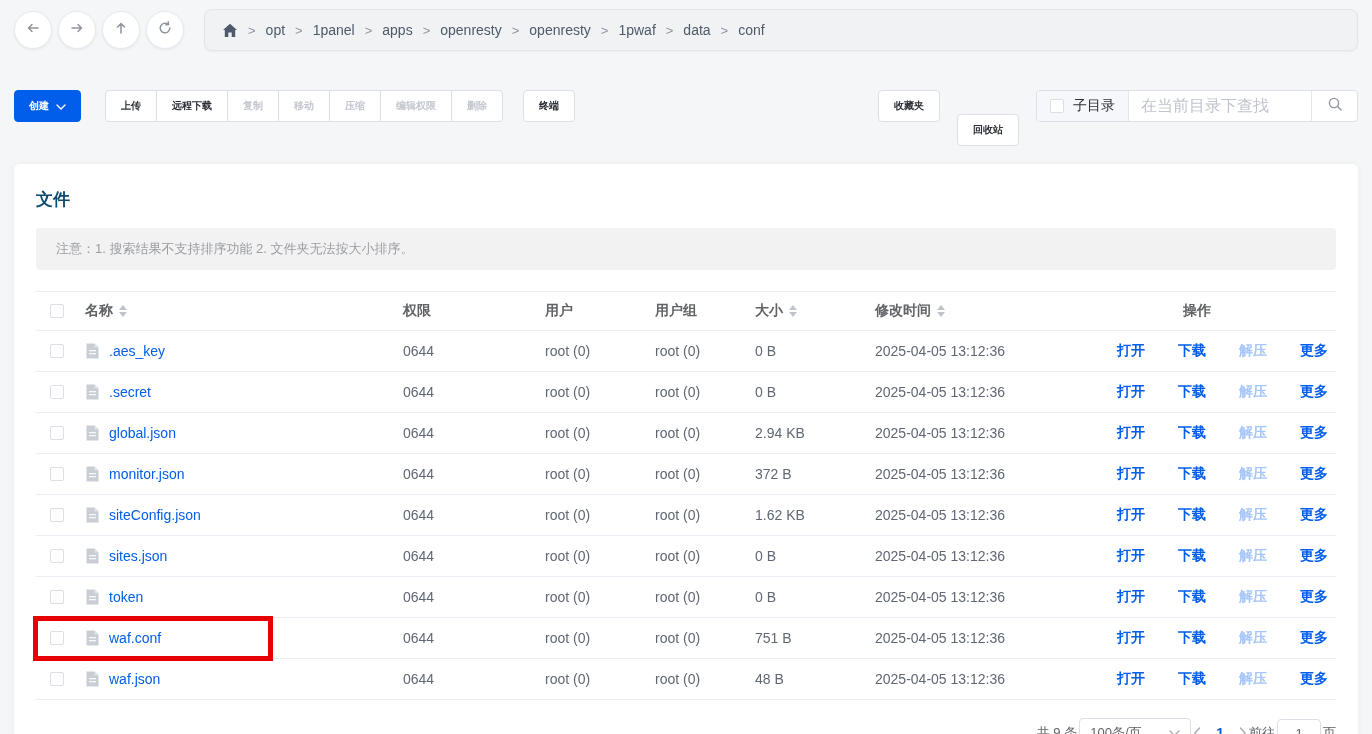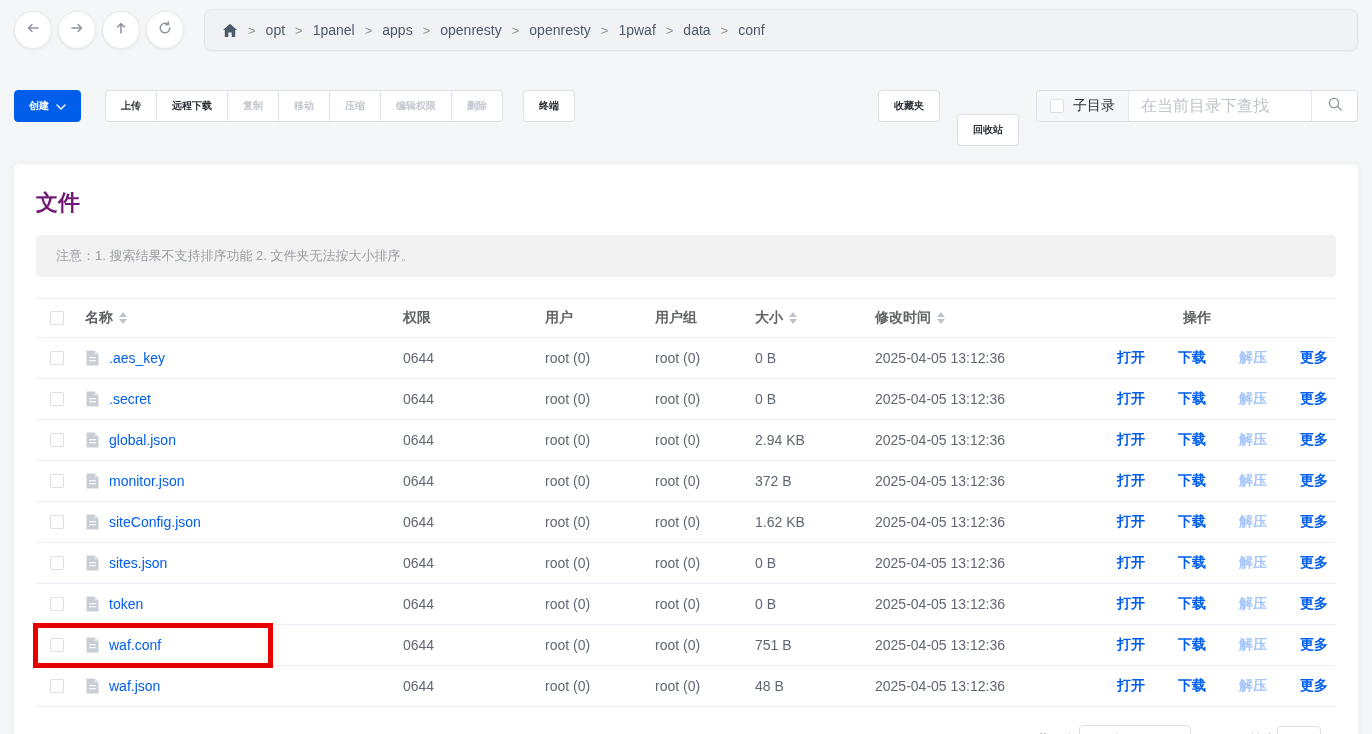--- a/index.html
+++ b/index.html
@@ -55,21 +55,21 @@
     background:#fff; flex:0 0 auto; cursor:pointer; }
   .sg-label { font-size:14px; font-weight:400; color:#2b2f36; }
   .sg-input { border:none; outline:none; width:182px; padding:0 12px; font-size:16px;
     color:#333; font-family:Liberation Serif, serif; }
   .sg-input::placeholder { color:#c0c4cc; }
   .sg-append { width:46px; display:flex; align-items:center; justify-content:center;
     color:#8f959e; border-left:1px solid #e4e7ed; cursor:pointer; }
   
   .card { margin:14px 14px 0 14px; background:#fff; border-radius:6px;
     padding:24px 22px 24px 22px; box-shadow:0 0 8px rgba(31,35,41,.05); height:600px; }
-  .card-title { font-size:22px; font-weight:700; color:#701a75; margin-bottom:17px; }
+  .card-title { font-size:17px; font-weight:700; color:#0c4a6e; margin-bottom:17px; }
   .notice { background:#f2f2f3; border-radius:4px; padding:12px 20px;
     font-size:13px; color:#9a9da2; }
   
   .table { margin-top:21px; }
   .tr {
     display:grid;
     grid-template-columns:49px 318px 142px 110px 100px 120px 242px 1fr;
     align-items:center; height:41px; border-bottom:1px solid #ebeef5;
     font-size:14px; color:#5f6773; position:relative;
   }

